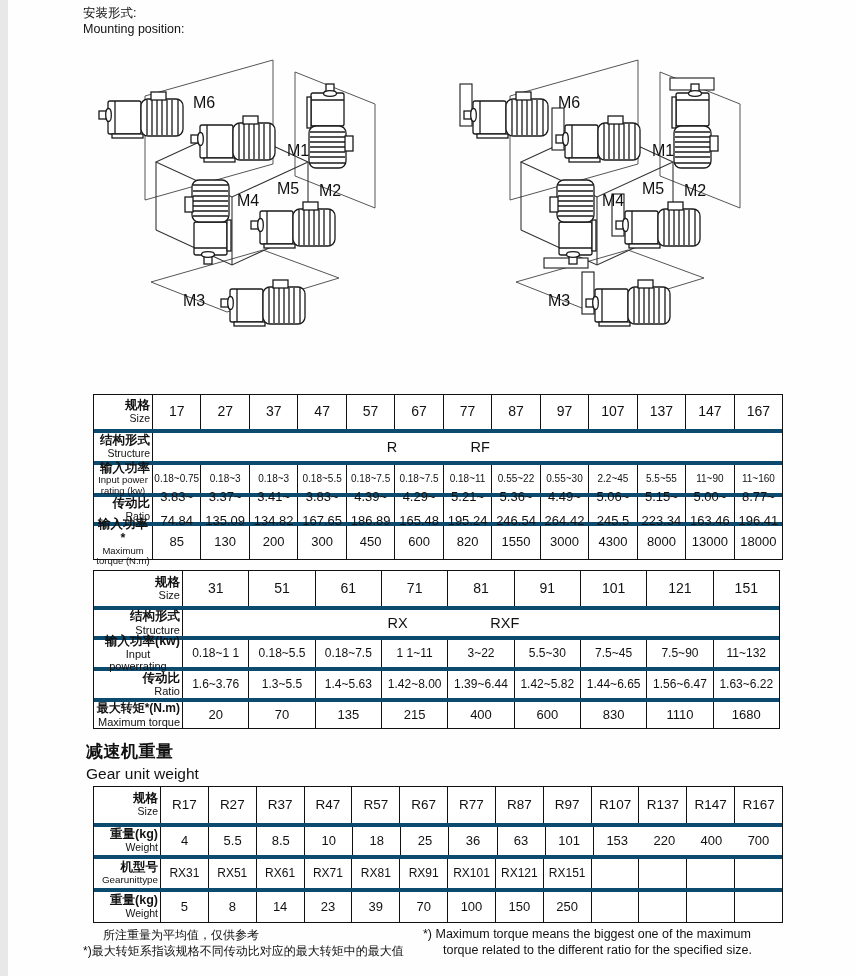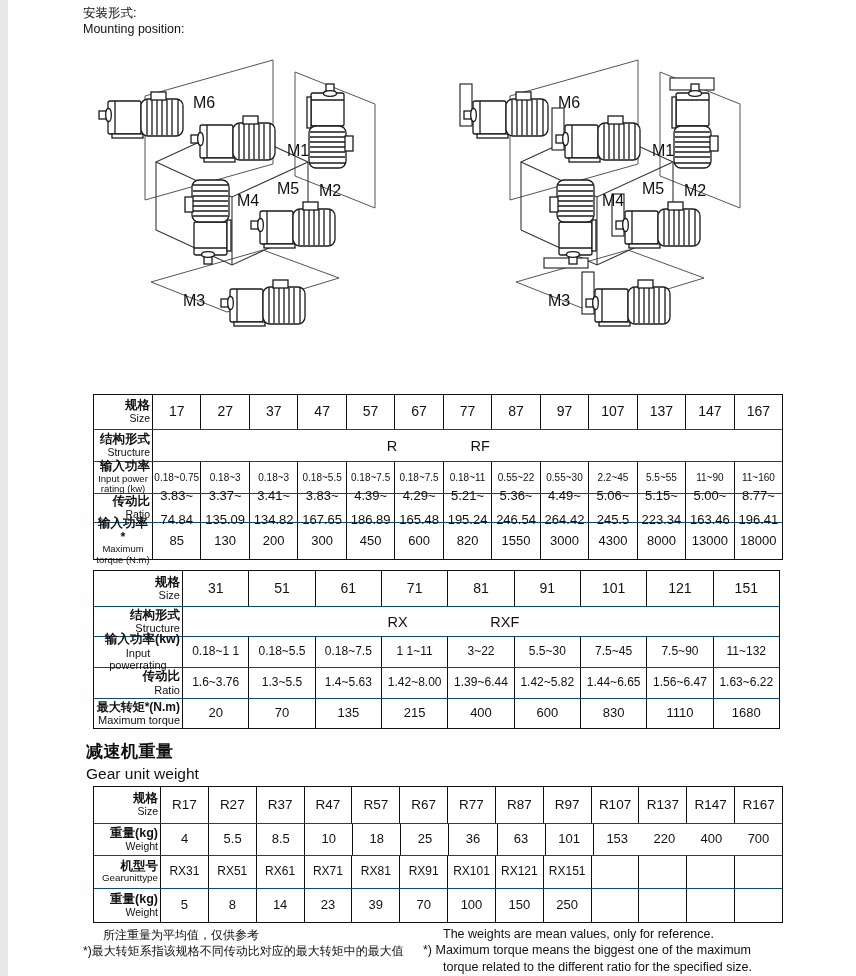--- a/index.html
+++ b/index.html
@@ -4,21 +4,21 @@
 <style>
   html,body{margin:0;padding:0;background:#e8e8e8;}
   #page{position:relative;width:856px;height:976px;background:#fefefe;
         font-family:"Liberation Sans","DejaVu Sans",sans-serif;color:#111;overflow:hidden;margin-left:8px;}
   .abs{position:absolute;}
   .mount-lbl{font-size:12.5px;line-height:1.25;}
   .sec-title-zh{font-size:17px;font-weight:bold;letter-spacing:.5px;}
   .sec-title-en{font-size:15.5px;margin-top:2px;}
   
   .gtable{position:absolute;border:1.6px solid #111;background:#fff;box-sizing:border-box;}
-  .trow{display:flex;border-top:1px solid #0c4a6e;box-sizing:border-box;}
+  .trow{display:flex;border-top:4px solid #0c4a6e;box-sizing:border-box;}
   .trow:first-child{border-top:none;}
   .lcell{flex:0 0 auto;display:flex;flex-direction:column;align-items:flex-end;justify-content:center;
          text-align:center;line-height:1.1;padding:1px 2px;box-sizing:border-box;}
   .lcell .zh{font-weight:bold;font-size:12.5px;}
   .lcell .en{font-size:10.5px;}
   .dcell{flex:1 1 0;border-left:1px solid #111;display:flex;flex-direction:column;align-items:center;
          justify-content:center;text-align:center;font-size:13px;line-height:1.12;box-sizing:border-box;min-width:0;}
   .dcell.nl{border-left:none;}
   .mcell{flex:1 1 0;position:relative;border-left:1px solid #111;}
   .mtx{position:absolute;top:50%;transform:translate(-50%,-50%);font-size:14.5px;}
@@ -442,18 +442,17 @@
         <div class="dcell"></div>
         <div class="dcell"></div>
       </div>
     </div>
 
   <div class="abs fn" style="left:75px;top:928px;width:345px;">
     <div class="ind">所注重量为平均值，仅供参考</div>
     <div>*)最大转矩系指该规格不同传动比对应的最大转矩中的最大值</div>
   </div>
   <div class="abs fn" style="left:415px;top:926px;width:375px;font-size:12.5px;">
-    <div class="ind">The weights are mean values, only for reference.</div>
     <div>*) Maximum torque means the biggest one of the maximum</div>
     <div class="ind">torque related to the different ratio for the specified size.</div>
   </div>
 
 </div>
 
 </body></html>

